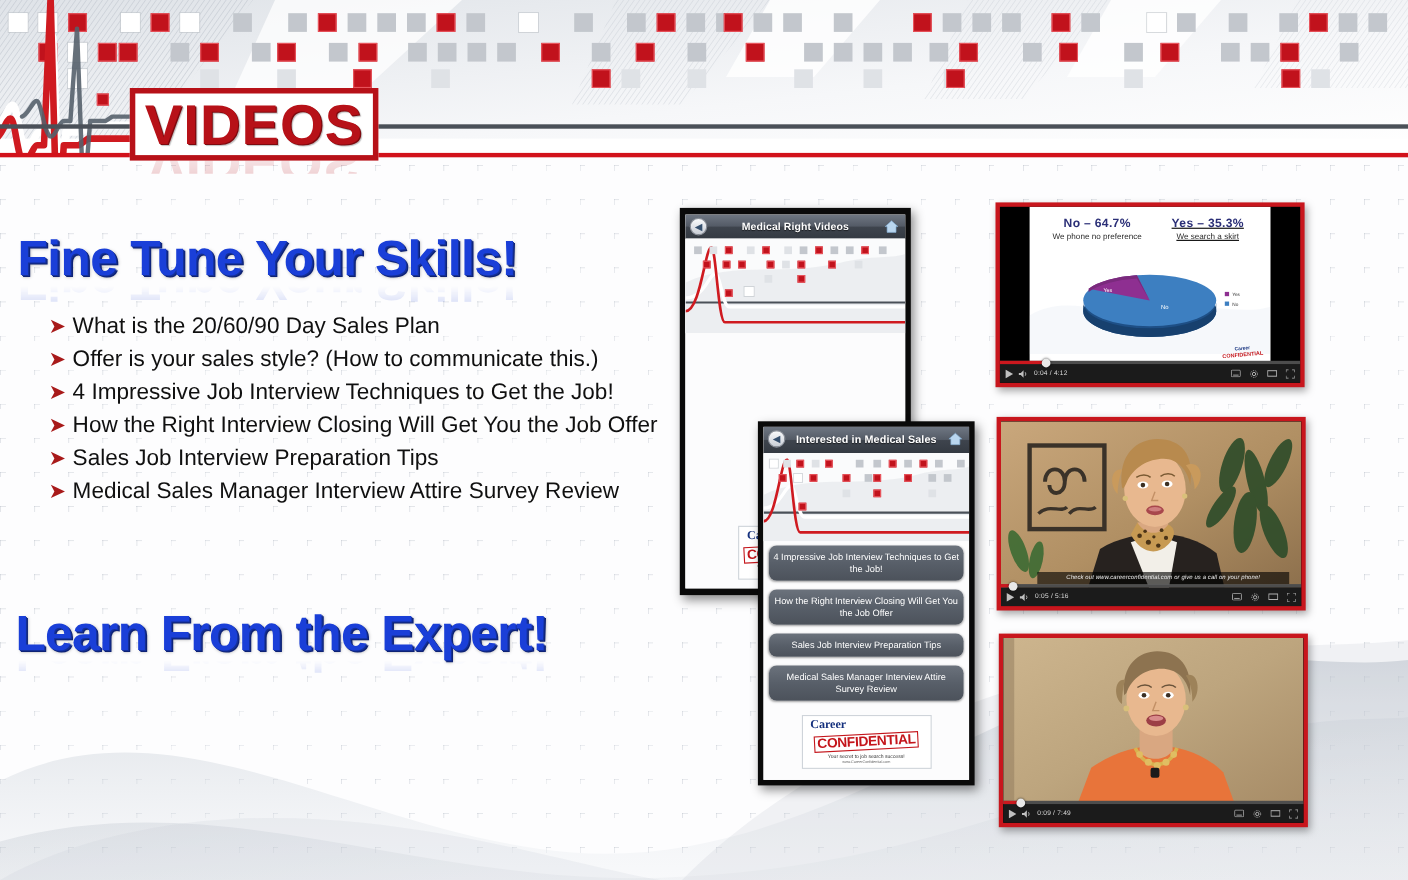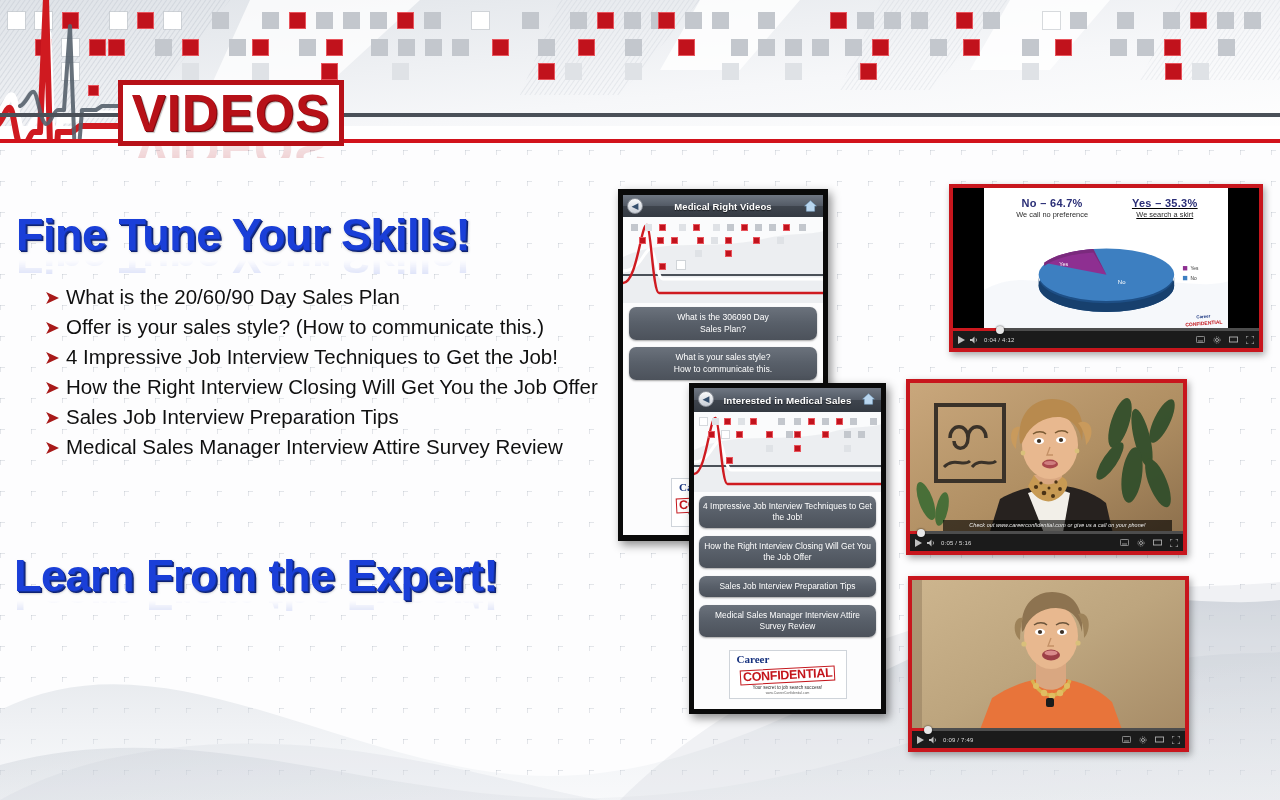--- a/index.html
+++ b/index.html
@@ -164,21 +164,21 @@
   }
   .plogo-tag{
     font-family:"Liberation Sans", sans-serif;font-size:4.6px;color:#333;
     line-height:6px;margin-top:2px;
   }
   .plogo-url{font-family:"Liberation Sans", sans-serif;font-size:3.4px;color:#666;line-height:5px;}
 
   
   .vcard{position:absolute;background:#c8161d;padding:4px;box-sizing:border-box;z-index:8;
          box-shadow:2px 3px 7px rgba(0,0,0,.35);}
-  #v1{left:905px;top:184px;width:314px;height:168px;margin-left:44px;}
+  #v1{left:905px;top:184px;width:281px;height:168px;}
   #v2{left:906px;top:379px;width:281px;height:176px;}
   #v3{left:908px;top:576px;width:281px;height:176px;}
   .vinner{position:relative;width:100%;height:100%;background:#000;overflow:hidden;}
   .vstage{position:absolute;left:0;right:0;top:0;bottom:17px;overflow:hidden;}
   .yt-controls{
     position:absolute;left:0;right:0;bottom:0;height:17px;
     background:#1b1b1b;display:flex;align-items:center;padding:0 5px;box-sizing:border-box;
   }
   .yt-progress{position:absolute;left:0;right:0;top:-3px;height:3px;background:#4d4d4d;}
   .yt-progress .played{position:absolute;left:0;top:0;height:3px;background:#cc181e;}
@@ -435,26 +435,20 @@
           <div class="sq red" style="left:74px;top:20px;width:7px;height:7px;"></div>
           <div class="sq red" style="left:102px;top:20px;width:7px;height:7px;"></div>
           <div class="sq red" style="left:130px;top:20px;width:7px;height:7px;"></div>
           <div class="sq lgray" style="left:88px;top:20px;width:7px;height:7px;"></div>
           <div class="sq lgray" style="left:154px;top:20px;width:7px;height:7px;"></div>
           <div class="sq lgray" style="left:72px;top:33px;width:7px;height:7px;"></div>
           <div class="sq red" style="left:102px;top:33px;width:7px;height:7px;"></div>
           <div class="sq white" style="left:54px;top:44px;width:8px;height:8px;"></div>
           <div class="sq red" style="left:36px;top:46px;width:7px;height:7px;"></div>
         </div>
-        <div class="pmenu">
-          <div class="pitem" style="white-space:pre-line;">What is the 306090 Day
-Sales Plan?</div>
-          <div class="pitem" style="white-space:pre-line;">What is your sales style?
-How to communicate this.</div>
-        </div>
         <div class="plogo">
           <div class="plogo-career">Career</div>
           <div style="text-align:center;"><span class="plogo-conf">CONFIDENTIAL</span></div>
           <div class="plogo-tag">Your secret to job search success!</div>
           <div class="plogo-url">www.CareerConfidential.com</div>
         </div>
       </div>
     </div>
   </div>
 
@@ -519,21 +513,21 @@
       </div>
     </div>
   </div>
 
   <div class="vcard" id="v1">
     <div class="vinner">
       <div class="vstage">
         <div class="pie-slide">
           <div class="pie-lbl" style="left:6%;top:6%;width:44%;">
             <span class="big">No – 64.7%</span>
-            <span class="small">We call no preference</span>
+            <span class="small">We phone no preference</span>
           </div>
           <div class="pie-lbl" style="right:4%;top:6%;width:44%;text-decoration:underline;">
             <span class="big">Yes – 35.3%</span>
             <span class="small">We search a skirt</span>
           </div>
           <svg viewBox="0 0 224 128" style="position:absolute;inset:0;width:100%;height:100%;">
             <path d="M0,92 C40,68 80,100 124,88 C160,78 196,92 224,84 L224,128 L0,128 Z" fill="#eef2f7" opacity=".55"></path>
             <ellipse cx="112" cy="88" rx="62" ry="24" fill="#1e4f86"></ellipse>
             <path d="M50,80 A62,24 0 0 0 174,80 L174,88 A62,24 0 0 1 50,88 Z" fill="#17406e"></path>
             <ellipse cx="112" cy="78" rx="62" ry="24" fill="#3d7fc1"></ellipse>

